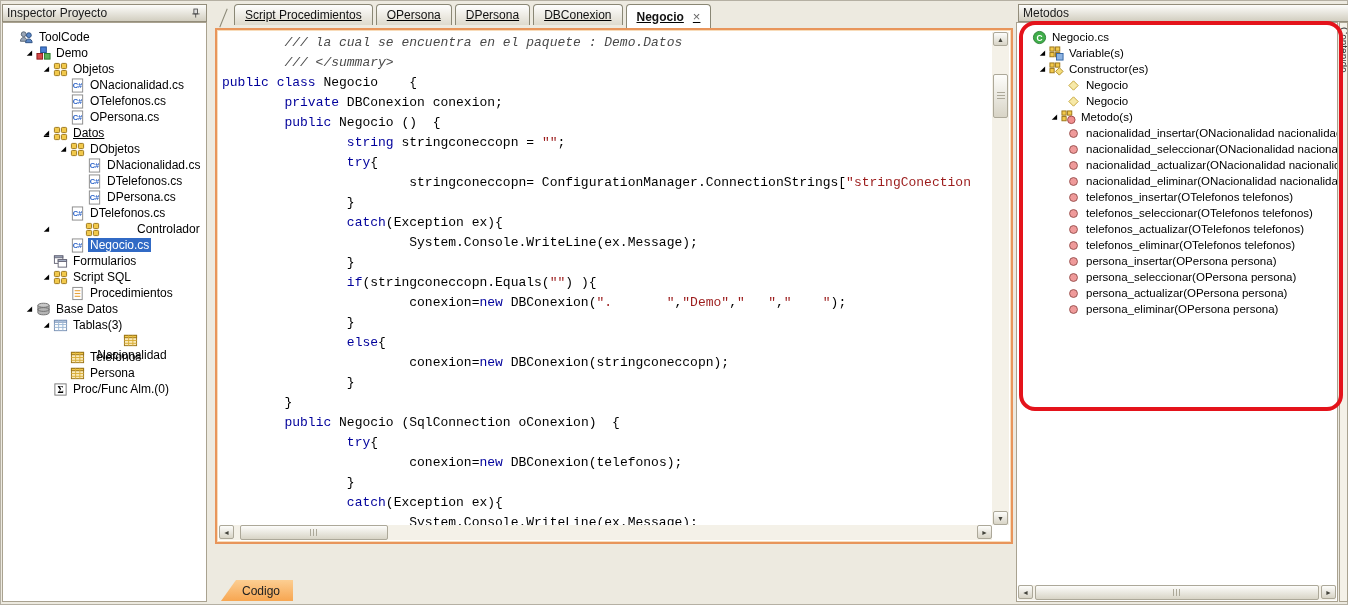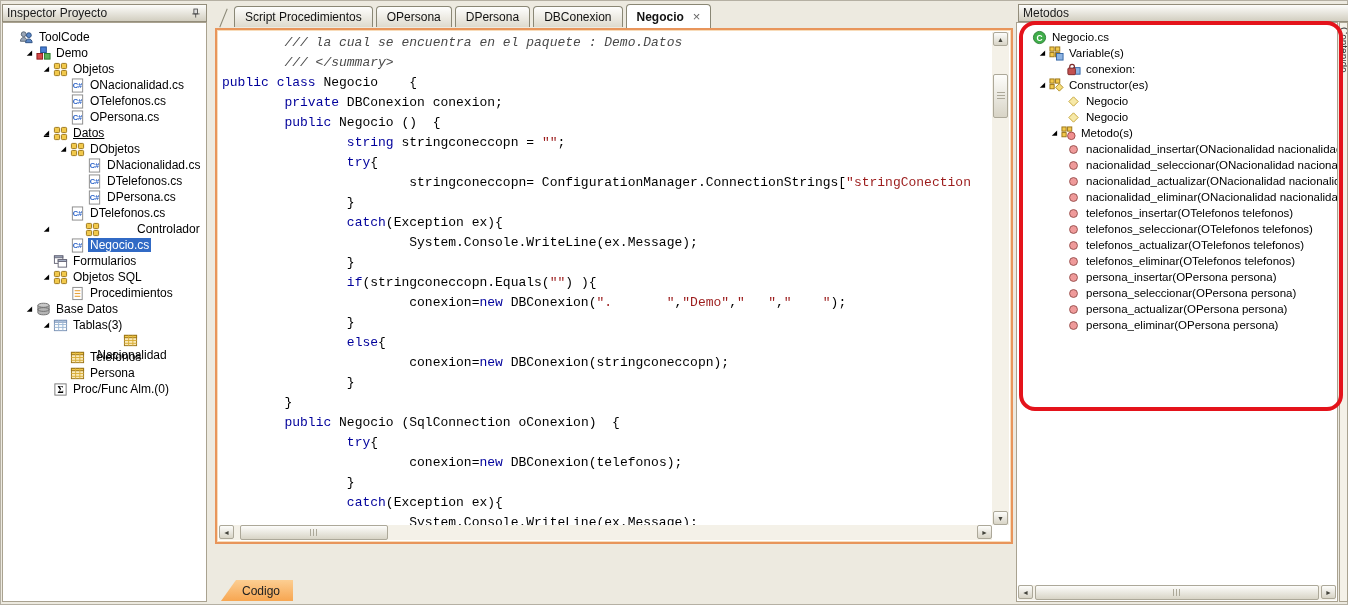--- a/index.html
+++ b/index.html
@@ -255,21 +255,21 @@
           <span class="ticon">
             <svg viewBox="0 0 16 16">
               <g fill="#f2c94c" stroke="#9a7416">
                 <rect x="1.5" y="1.5" width="5.5" height="5.5" rx="1"></rect>
                 <rect x="9" y="1.5" width="5.5" height="5.5" rx="1"></rect>
                 <rect x="1.5" y="9" width="5.5" height="5.5" rx="1"></rect>
                 <rect x="9" y="9" width="5.5" height="5.5" rx="1"></rect>
               </g>
             </svg>
           </span>
-          <span class="tlabel">Objetos SQL</span>
+          <span class="tlabel">Script SQL</span>
         </div>
         <div class="trow" style="padding-left: 54px;">
           <span class="exp"></span>
           <span class="ticon">
             <svg viewBox="0 0 16 16">
               <rect x="3" y="1.5" width="10" height="13" fill="#fff" stroke="#8a8a8a"></rect>
               <g stroke="#e8a33d" stroke-width="1.2">
                 <line x1="5" y1="5" x2="11" y2="5"></line>
                 <line x1="5" y1="8" x2="11" y2="8"></line>
                 <line x1="5" y1="11" x2="11" y2="11"></line>
@@ -361,21 +361,21 @@
               <text x="8" y="12" font-size="10" font-weight="bold" fill="#000" text-anchor="middle" font-family="Liberation Serif,serif">Σ</text>
             </svg>
           </span>
           <span class="tlabel">Proc/Func Alm.(0)</span>
         </div>
       </div>
   </div>
 
   <div id="tabstrip">
     <div class="tab-slant"></div>
-    <div id="tabs-holder" style="display:flex;align-items:center;">
+    <div id="tabs-holder" style="display:flex;align-items:flex-start;text-decoration:underline;">
         <div class="tab">
           <span>Script Procedimientos</span>
         </div>
         <div class="tab">
           <span>OPersona</span>
         </div>
         <div class="tab">
           <span>DPersona</span>
         </div>
         <div class="tab">
@@ -476,31 +476,20 @@
                 <rect x="1" y="1" width="4.5" height="4.5"></rect>
                 <rect x="7" y="1" width="4.5" height="4.5"></rect>
                 <rect x="1" y="7" width="4.5" height="4.5"></rect>
                 <rect x="7" y="7" width="4.5" height="4.5"></rect>
               </g>
               <rect x="8" y="8" width="7" height="7" fill="#8db3e2" stroke="#3465a4"></rect>
             </svg>
           </span>
           <span class="tlabel">Variable(s)</span>
         </div>
-        <div class="trow" style="padding-left: 37px;">
-          <span class="exp"></span>
-          <span class="ticon">
-            <svg viewBox="0 0 16 16">
-              <rect x="8" y="6" width="7" height="7" fill="#8db3e2" stroke="#3465a4"></rect>
-              <rect x="2" y="6.5" width="8" height="7" rx="1" fill="#c25151" stroke="#7c2a2a"></rect>
-              <path d="M4 6.5V5a2.5 2.5 0 0 1 5 0v1.5" fill="none" stroke="#7c2a2a" stroke-width="1.3"></path>
-            </svg>
-          </span>
-          <span class="tlabel">conexion:</span>
-        </div>
         <div class="trow" style="padding-left: 20px;">
           <span class="exp">◢</span>
           <span class="ticon">
             <svg viewBox="0 0 16 16">
               <g fill="#f2c94c" stroke="#9a7416">
                 <rect x="1" y="1" width="4.5" height="4.5"></rect>
                 <rect x="7" y="1" width="4.5" height="4.5"></rect>
                 <rect x="1" y="7" width="4.5" height="4.5"></rect>
               </g>
               <path d="M11 6l4 4-4 4-4-4z" fill="#f5dd7a" stroke="#b08d28"></path>

